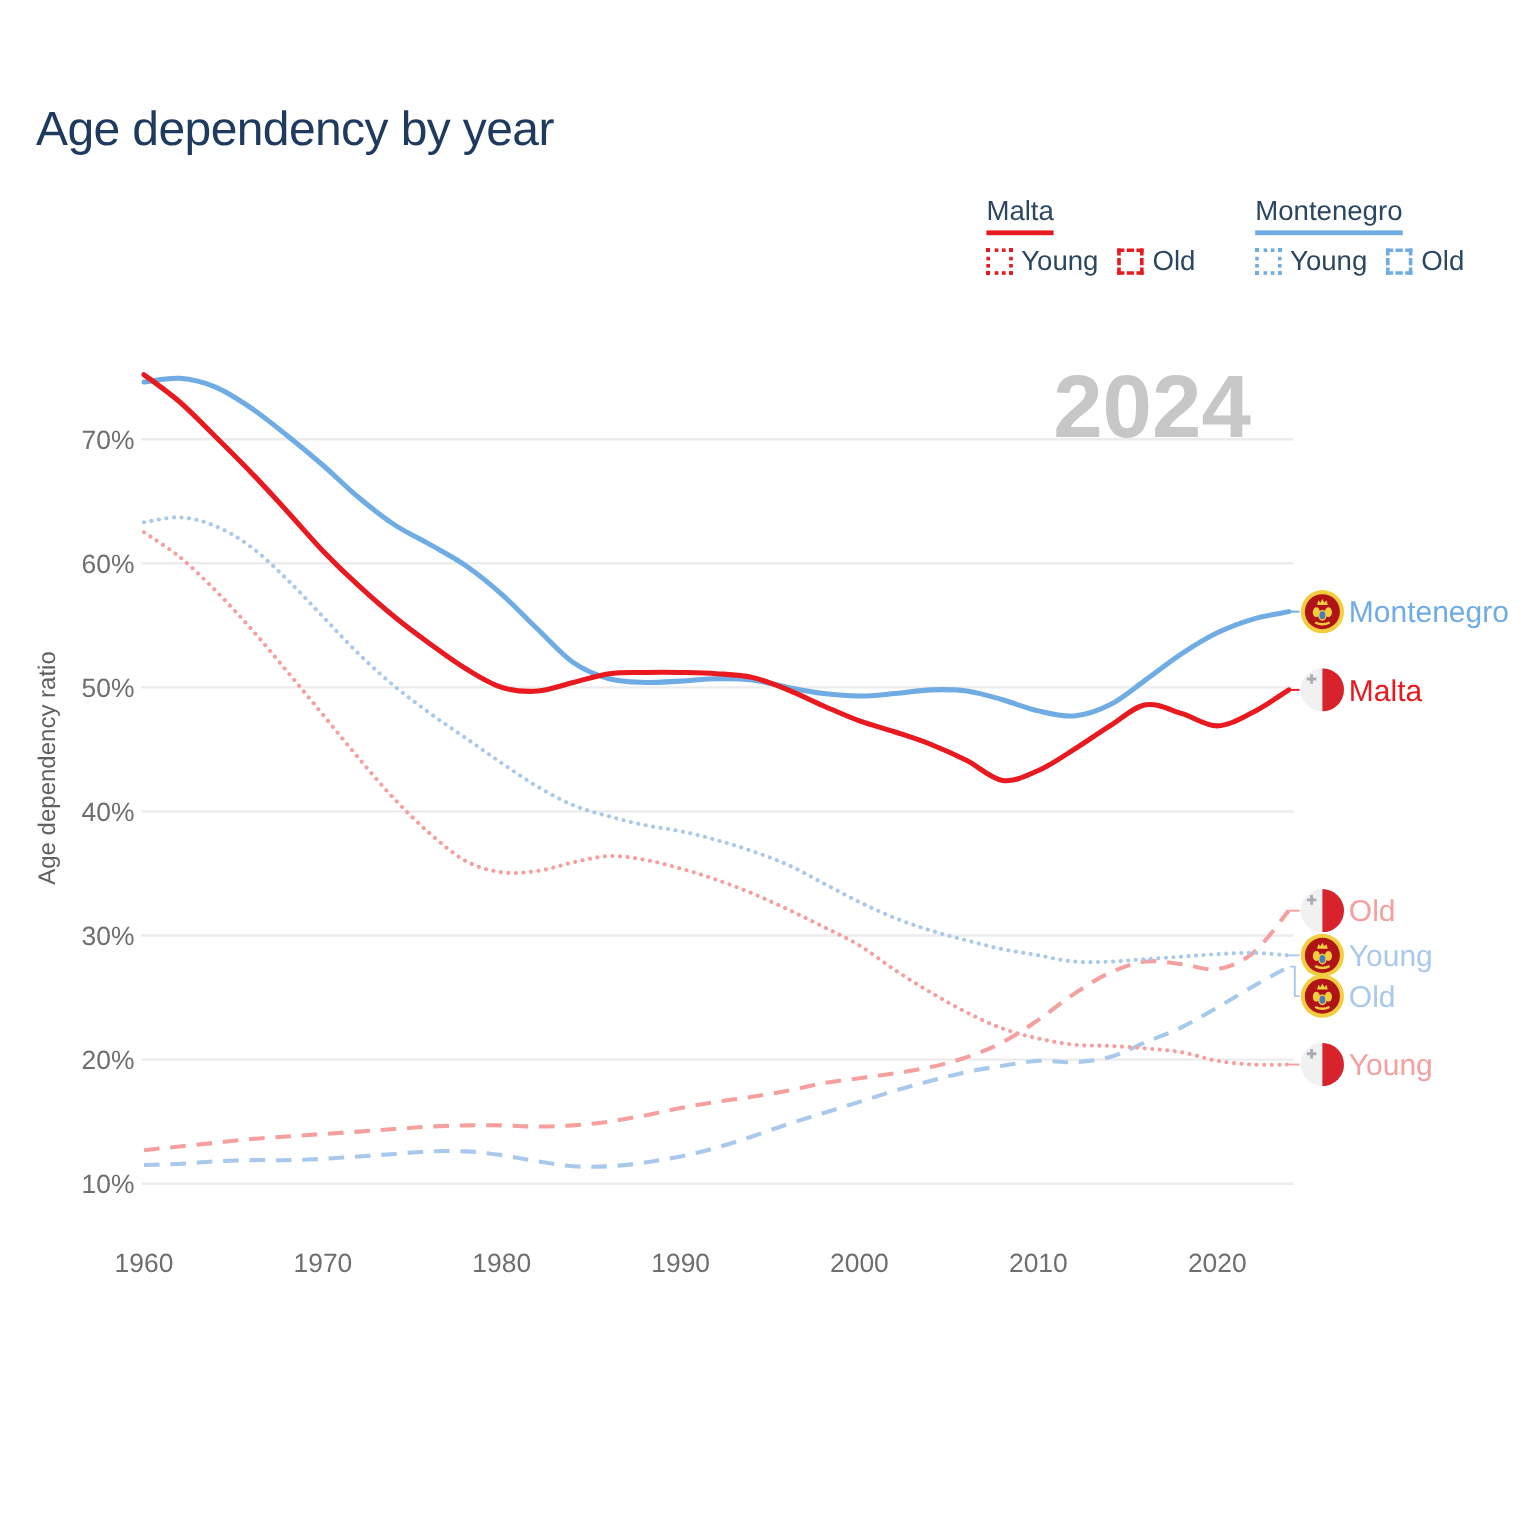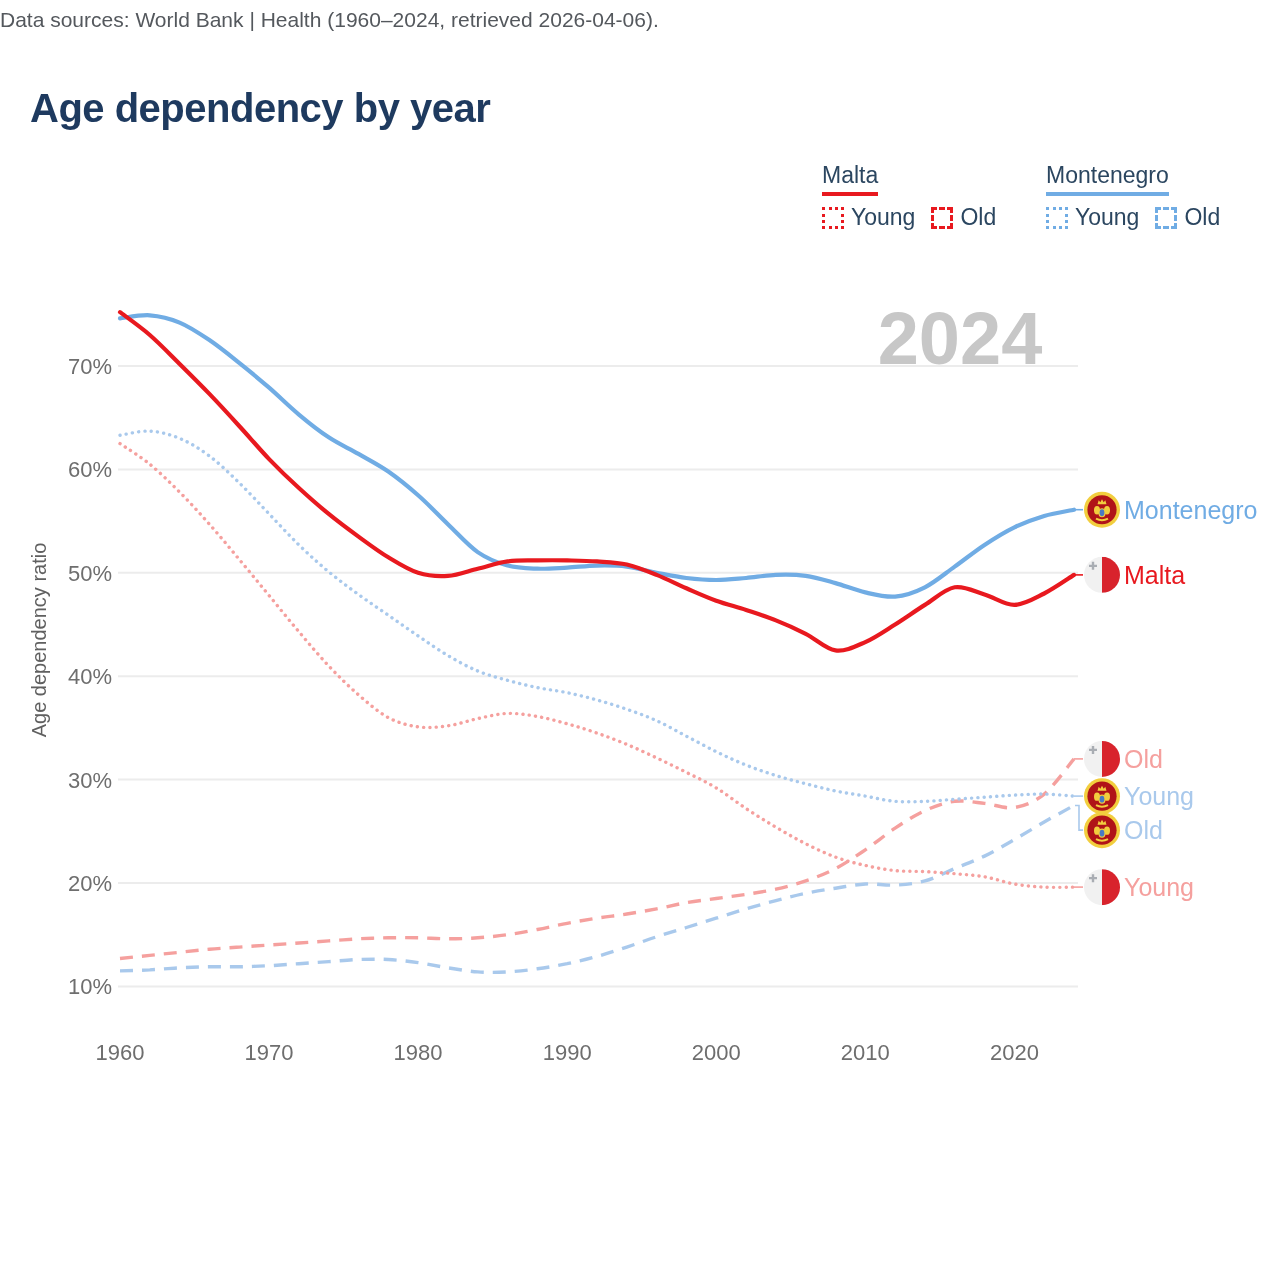--- a/index.html
+++ b/index.html
@@ -1,19 +1,19 @@
 <!DOCTYPE html>
 <html><head>
 <meta charset="utf-8">
 <style>
   html,body{margin:0;padding:0;width:1280px;height:1280px;overflow:hidden;background:#ffffff;
             font-family:"Liberation Sans", sans-serif;}
   #stage{position:relative;width:1280px;height:1280px;background:#fff;}
   .abs{position:absolute;}
-  #title{left:30px;top:86px;font-size:40px;font-weight:bold;color:#1e3a5f;letter-spacing:-0.5px;}
+  #title{left:30px;top:86px;font-size:40px;font-weight:normal;color:#1e3a5f;letter-spacing:-0.5px;}
   .legend-group{position:absolute;top:162px;}
   #lg-malta{left:822px;}
   #lg-montenegro{left:1046px;}
   .legend-header{display:inline-block;font-size:23px;color:#2b4660;padding-bottom:3px;border-bottom:4px solid #999;}
   .legend-row{margin-top:8px;display:flex;gap:16px;align-items:center;font-size:23px;color:#2b4660;}
   .legend-item{display:flex;align-items:center;gap:7px;cursor:default;}
   .swatch{width:16px;height:16px;border:3px solid #999;flex:0 0 auto;}
   .swatch.dotted{border-style:dotted;}
   .swatch.dashed{border-style:dashed;}
   #chart{left:0;top:0;width:1280px;height:1280px;}
@@ -162,16 +162,15 @@
           </defs>
           <circle cx="1102" cy="887.136" r="18" fill="#f1f1f1"></circle>
           <rect x="1102" y="869.136" width="18" height="36" fill="#d8232c" clip-path="url(#clipM2)"></rect>
           <path d="M1089,878.136L1097,878.136M1093,874.136L1093,882.136" stroke="#a9adb3" stroke-width="2.4" fill="none"></path>
         </g>
         <text x="1124" y="896.1" font-size="25" fill="#f5a09e">Young</text>
       </g>
     </svg>
 
   <div id="footer">
-    <div>Data sources: World Bank | Health (1960–2024, retrieved 2026-04-06).</div>
   </div>
 
 </div>
 
 </body></html>

